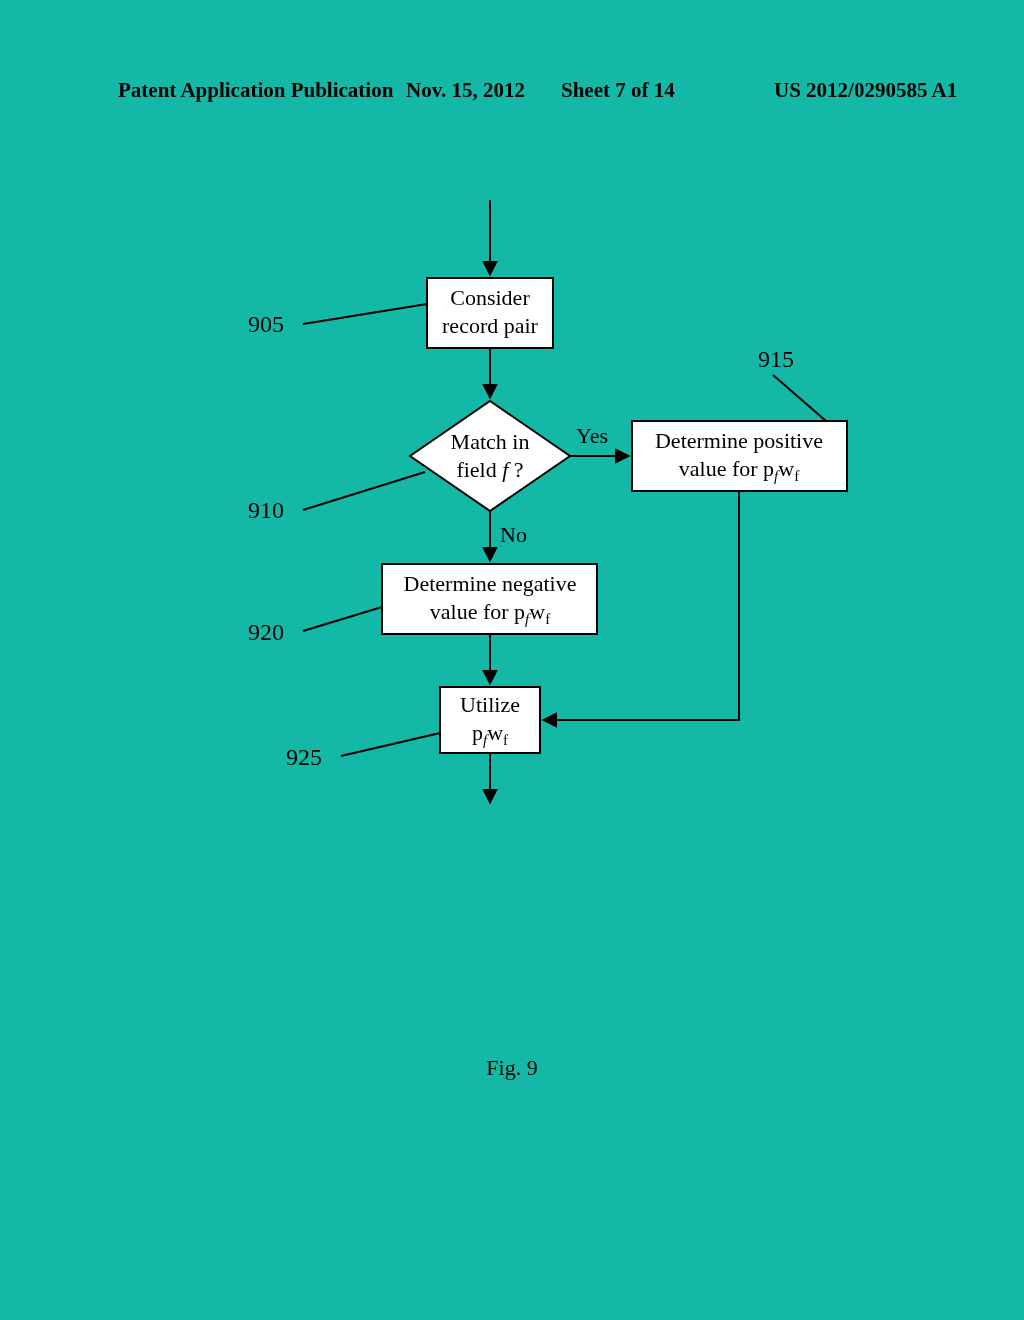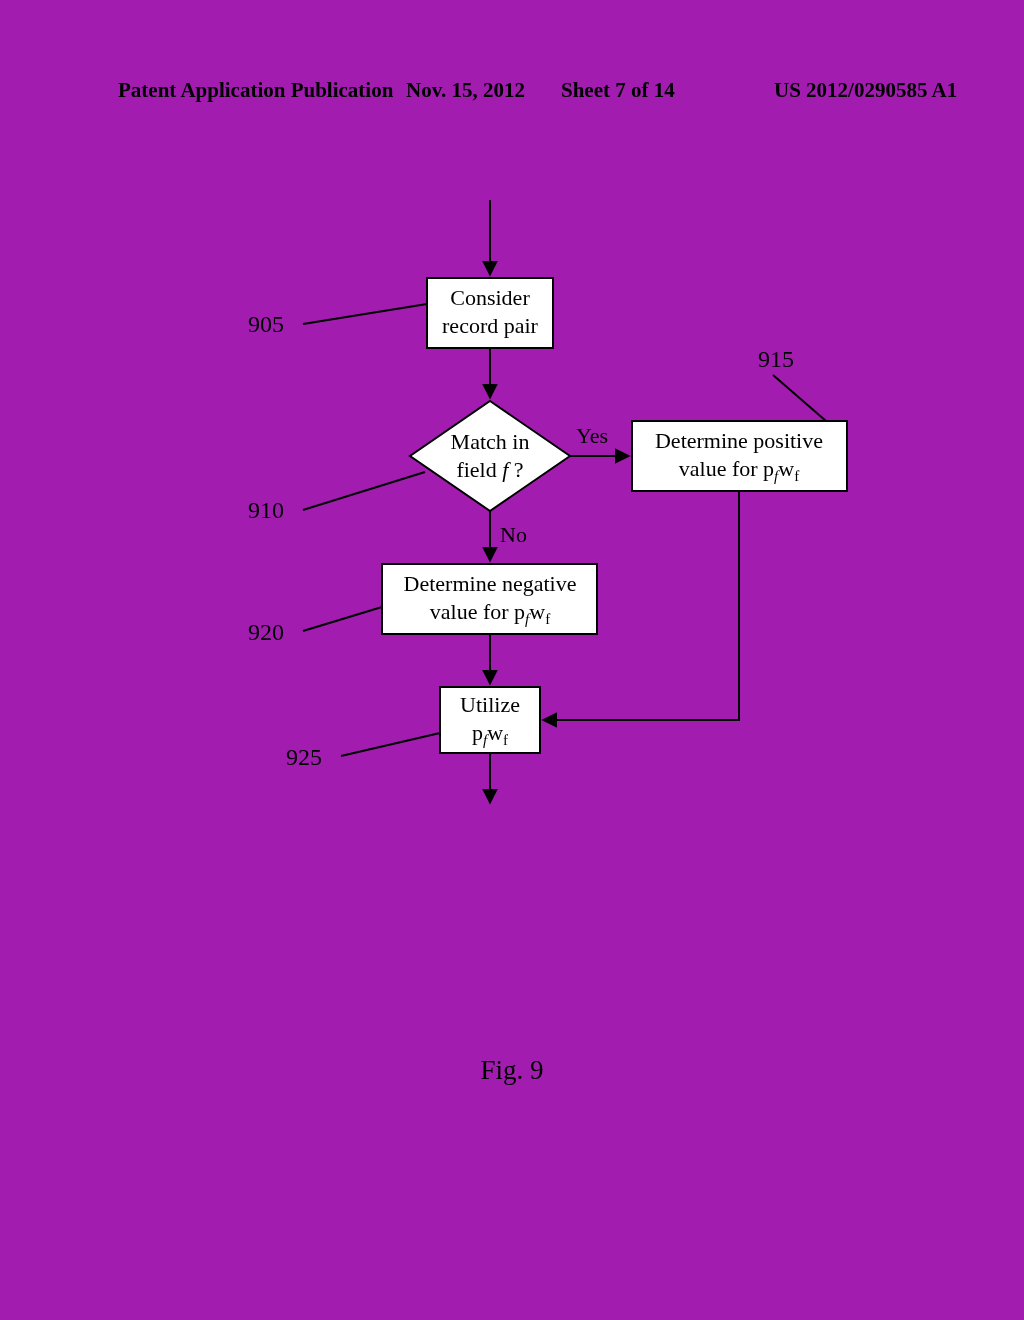--- a/index.html
+++ b/index.html
@@ -6,39 +6,39 @@
     margin: 0;
     padding: 0;
     background: #fff;
     font-family: "Times New Roman", Times, serif;
     color: #000;
   }
   .page {
     position: relative;
     width: 1024px;
     height: 1320px;
-    background: #a21caf;
+    background: #14b8a6;
   }
   .hdr {
     position: absolute;
     top: 78px;
     font-size: 21px;
     font-weight: bold;
   }
   .hdr-left   { left: 118px; }
   .hdr-mid    { left: 406px; font-family: Liberation Serif, serif; }
   .hdr-sheet  { left: 561px; }
   .hdr-right  { left: 738px; margin-left: 36px; }
   .fig-label {
     position: absolute;
     left: 0;
     width: 1024px;
     text-align: center;
     top: 1055px;
-    font-size: 27px;
+    font-size: 22px;
   }
   
   .svg-wrap {
     position: absolute;
     left: 13px; top: 0;
     width: 1024px;
     height: 1320px;
   }
   .svg-wrap svg { display: block; }
   .box {

